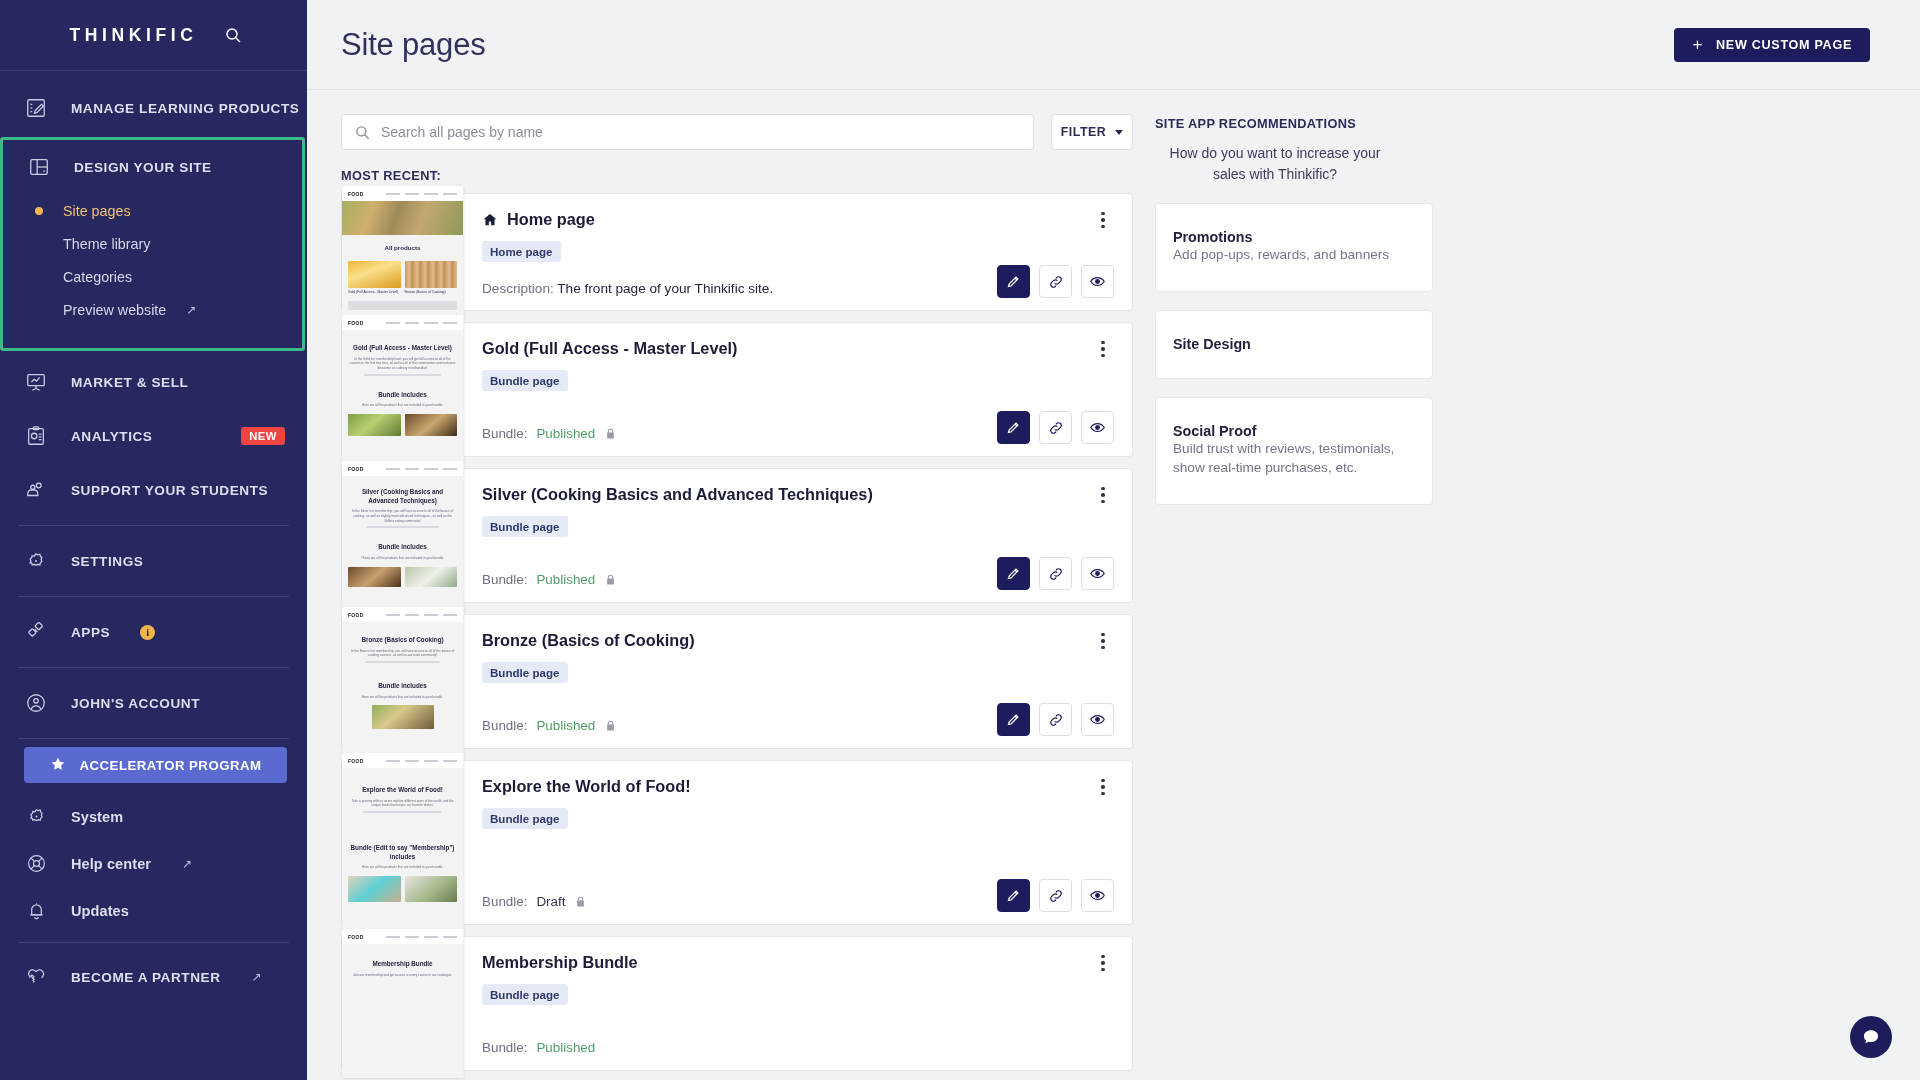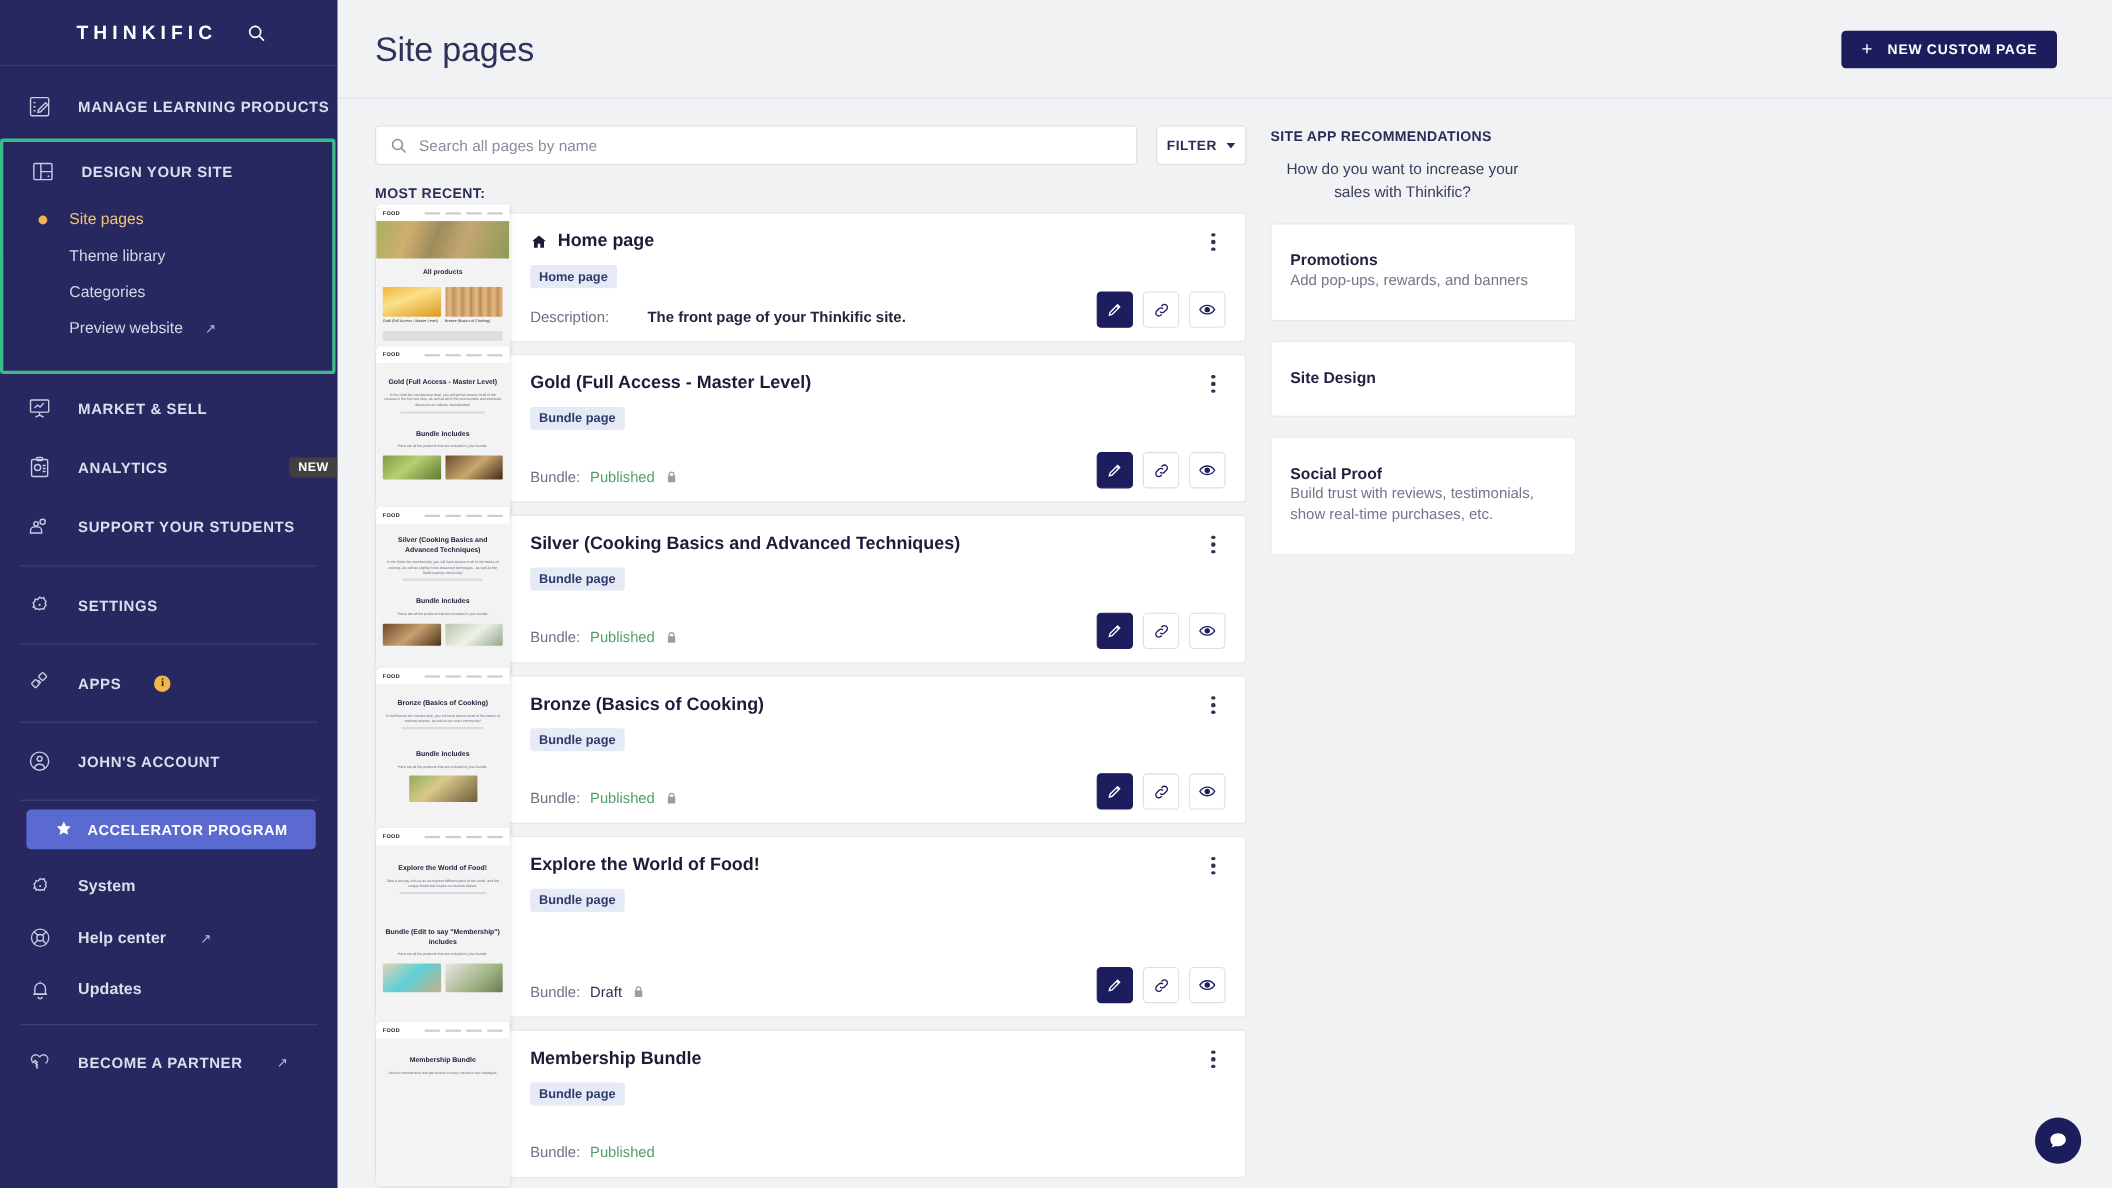--- a/index.html
+++ b/index.html
@@ -16,21 +16,21 @@
   .sidebar {
     width: 307px;
     min-width: 307px;
     background: #282860;
     color: #d6d8ea;
     display: flex;
     flex-direction: column;
     position: relative;
   }
   .sb-brand {
-    height: 60px;
+    height: 71px;
     display: flex;
     align-items: center;
     justify-content: center;
     gap: 26px;
     border-bottom: 1px solid #3a3a72;
   }
   .sb-logo {
     font-size: 17.5px;
     letter-spacing: 4.6px;
     font-weight: 600;
@@ -80,28 +80,29 @@
   .design-block {
     border: 3px solid #3cbb8a;
     border-radius: 3px;
     margin: 2px 2px 4px 0;
     padding-bottom: 22px;
   }
 
   .sb-divider { height: 1px; background: #41417a; margin: 8px 18px; }
 
   .badge-new {
-    background: #404040;
+    background: #ef4444;
     color: #fff;
     font-size: 11.3px;
     font-weight: 700;
     letter-spacing: 0.5px;
     padding: 3px 8px;
     border-radius: 3px;
     margin-left: auto;
+    margin-right: 22px;
   }
   .badge-info {
     width: 15px; height: 15px; border-radius: 50%;
     background: #f0b64b; color: #3a2c06;
     font-size: 10.5px; font-weight: 700;
     display: inline-flex; align-items: center; justify-content: center;
     margin-left: 9px;
     font-family: "Liberation Serif", serif;
   }
 
@@ -255,21 +256,21 @@
     color: #6e7082;
     display: flex; align-items: center; gap: 9px;
   }
   .meta .st-pub { color: #4f9e6a; }
   .meta .st-draft { color: #32334f; }
   .desc {
     position: absolute;
     bottom: 14px; left: 18px;
     font-size: 13.6px; color: #6e7082;
   }
-  .desc b { color: #24253f; font-weight: 700; margin-left: 31px; }
+  .desc b { color: #24253f; font-weight: 400; }
 
   .kebab {
     position: absolute; top: 12px; right: 18px;
     width: 22px; height: 28px;
     display:flex; flex-direction:column; align-items:center; justify-content:center; gap: 3px;
     cursor: pointer;
   }
   .kebab i { width: 3.4px; height: 3.4px; border-radius:50%; background:#32334f; display:block;}
 
   .card-actions {

